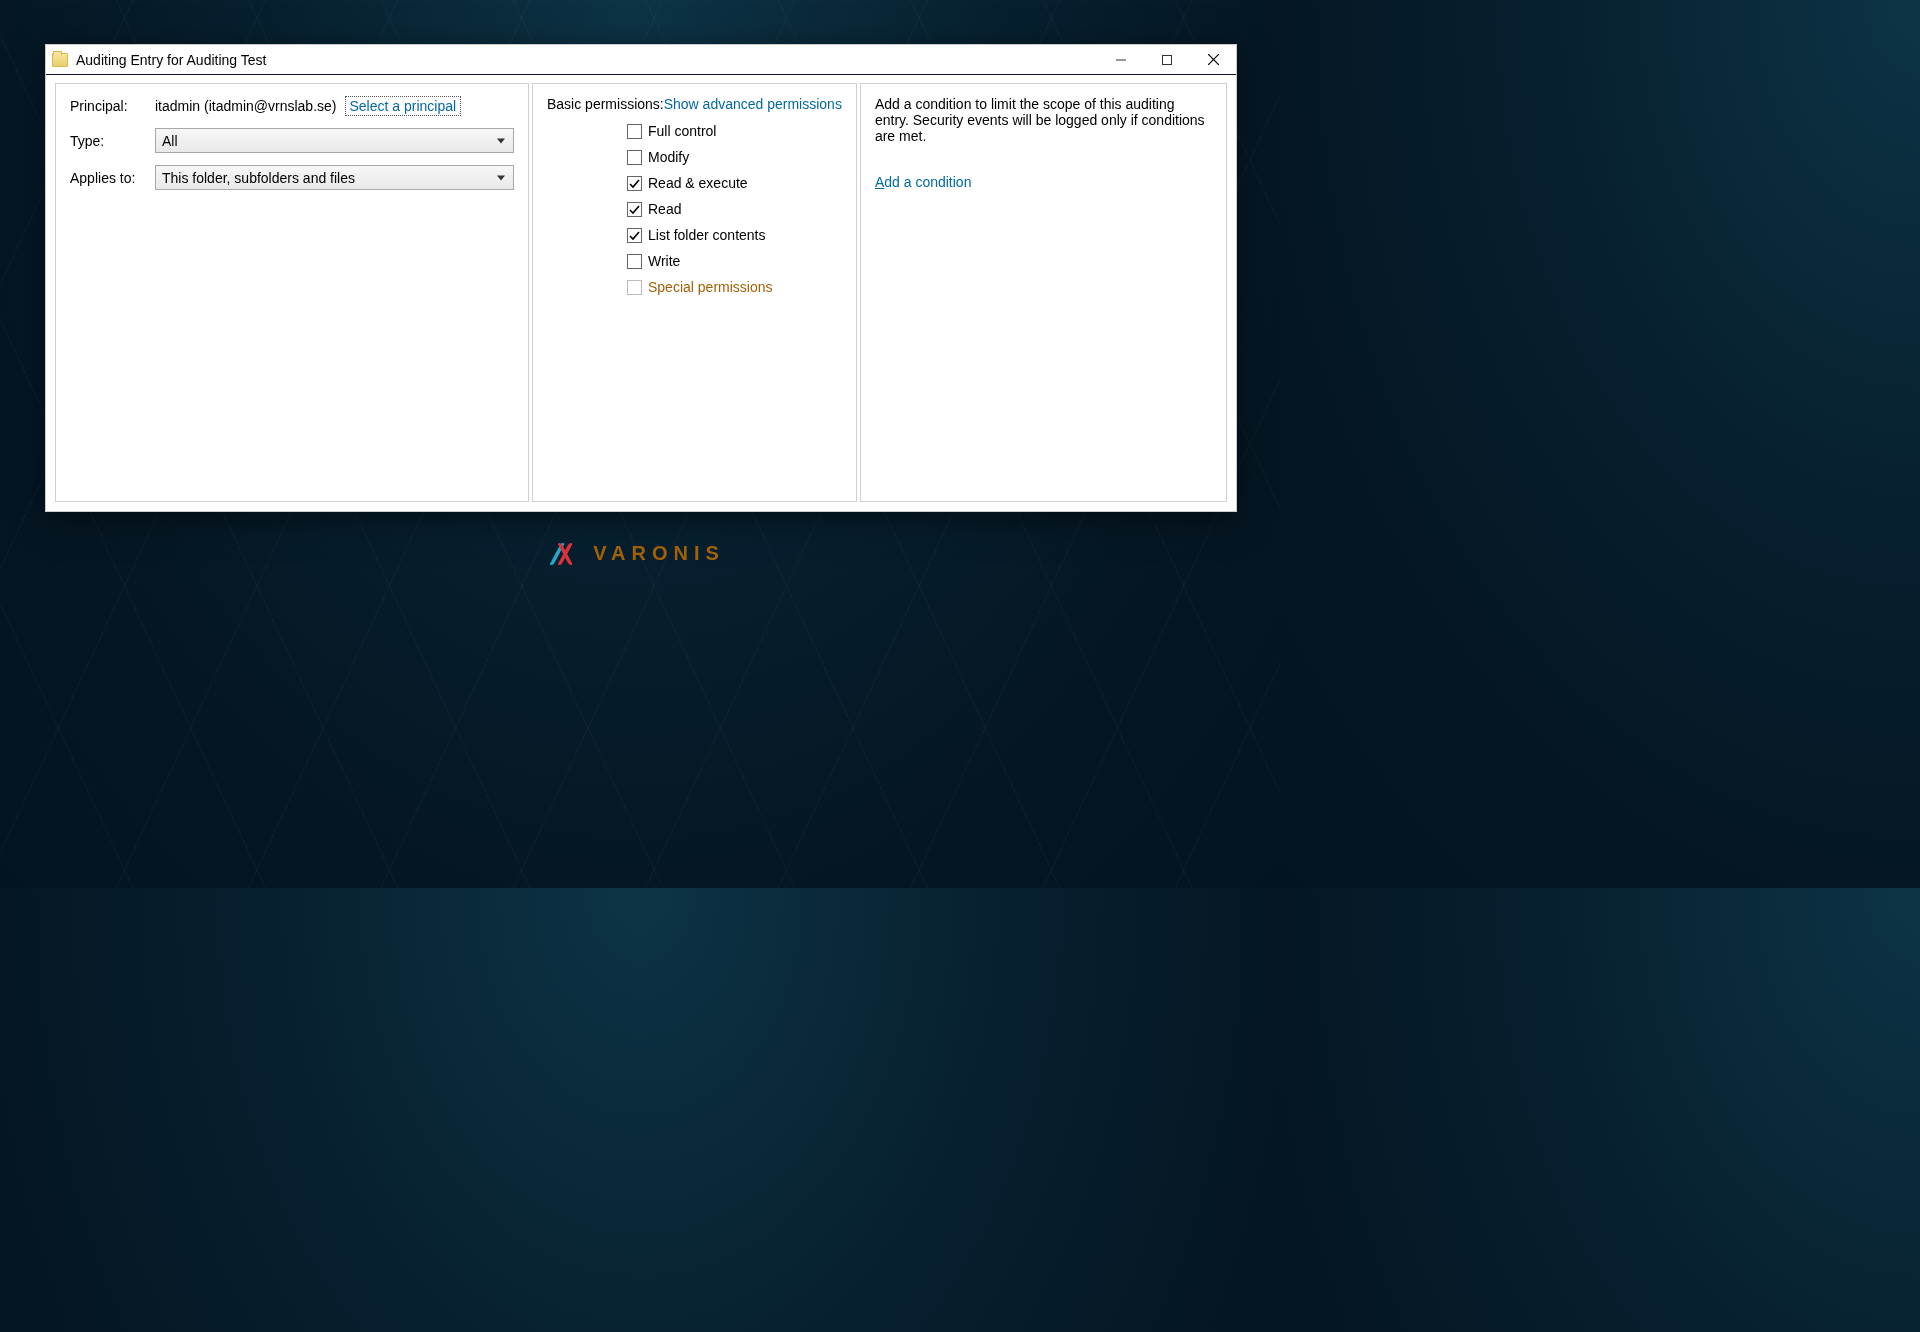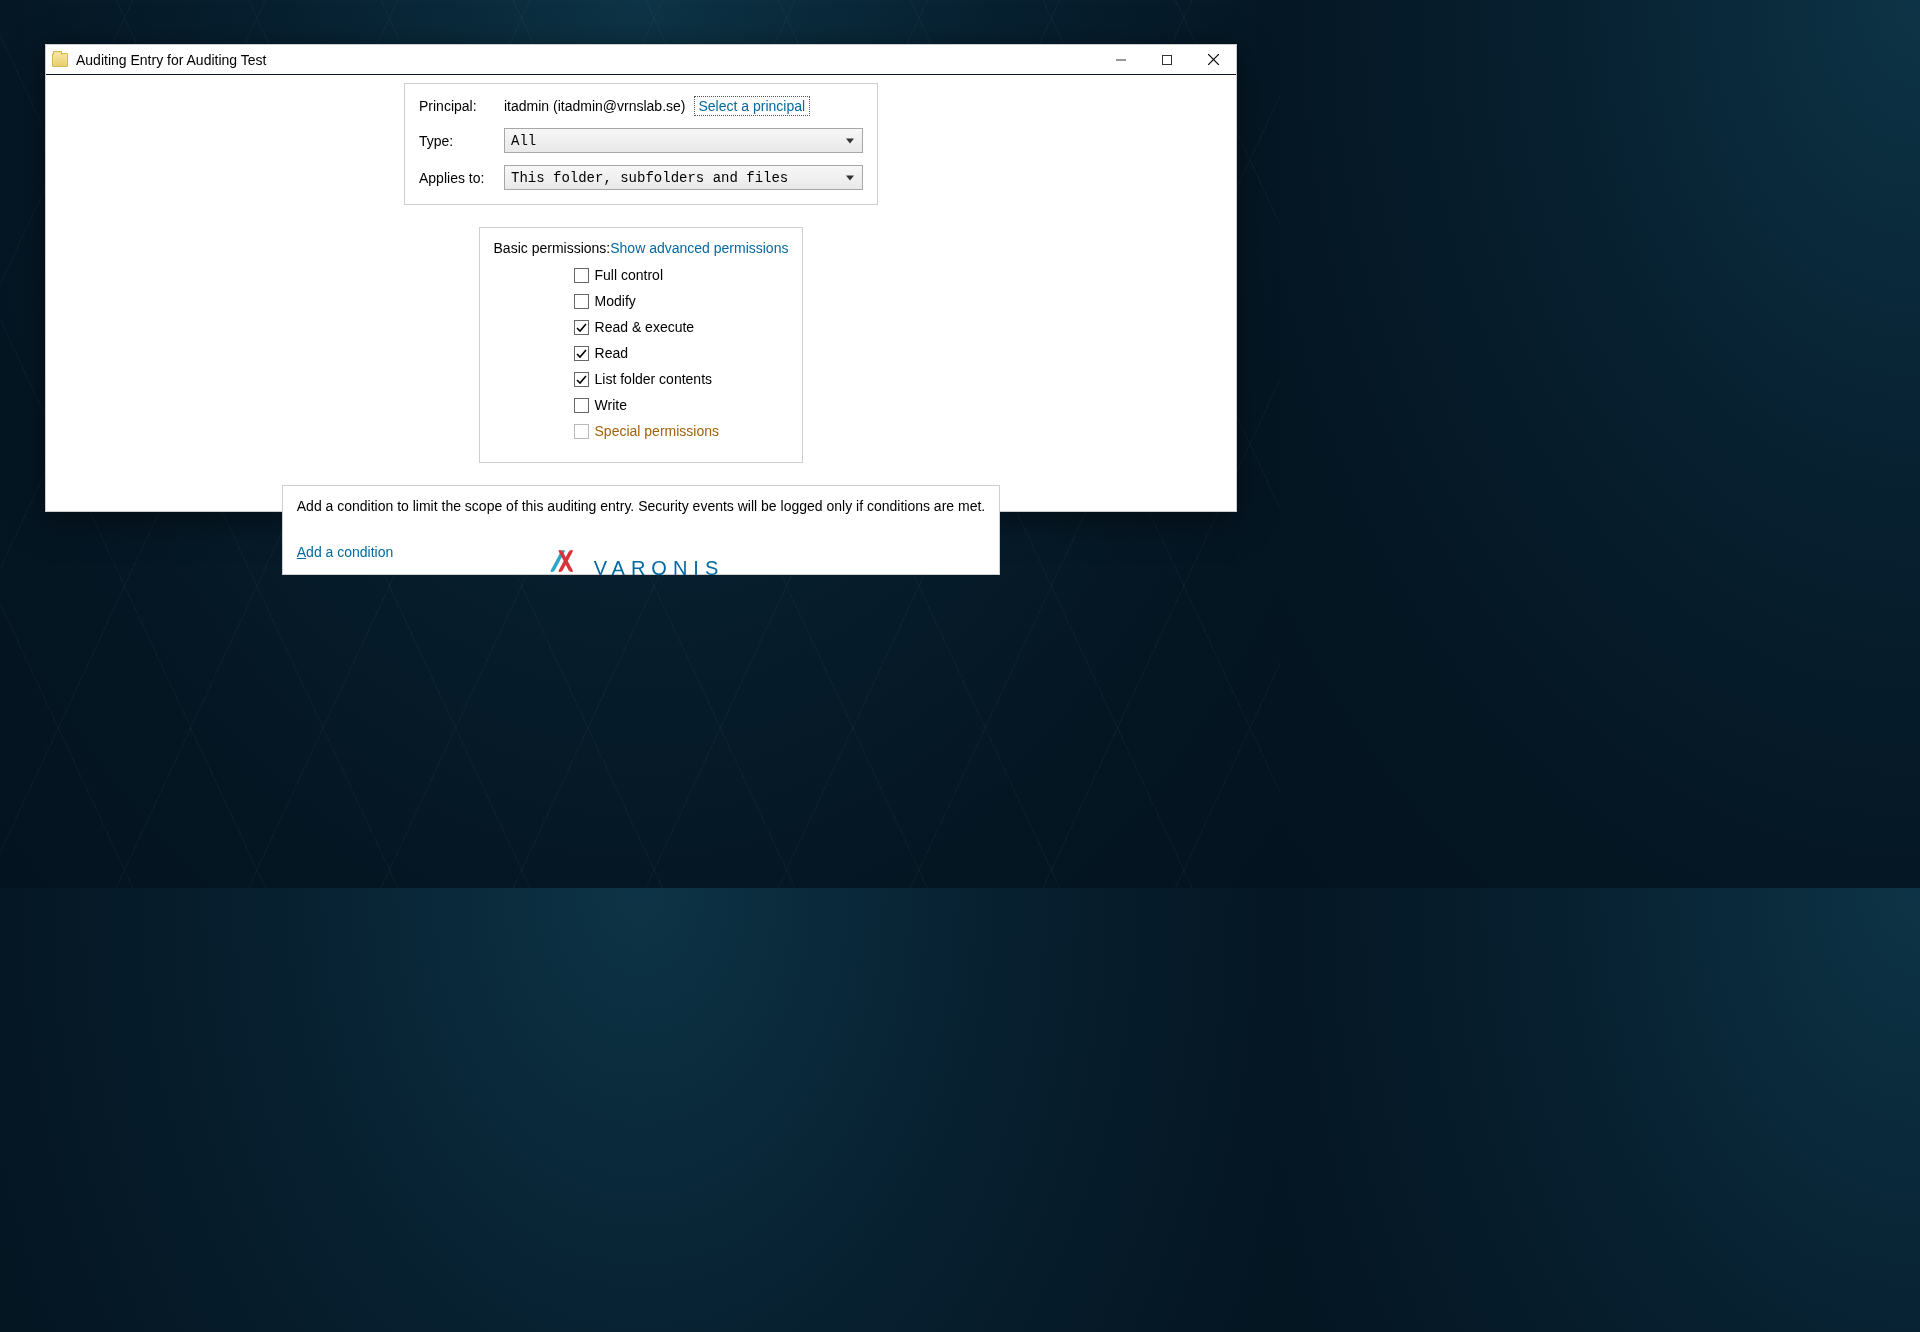--- a/index.html
+++ b/index.html
@@ -55,21 +55,21 @@
     background:#f7e39c;border:1px solid #d6b94f;border-bottom:none;border-radius:1px 1px 0 0;
   }
   .titlebar .title { flex:0 0 auto; font-size:14px; }
   .titlebar .spacer { flex:1; }
   .winbtn {
     width:46px; height:30px;
     display:flex; align-items:center; justify-content:center;
     color:#000;
   }
 
-  .client { padding: 8px 9px 9px 9px; flex:1; display:flex; flex-direction:column; gap:22px;align-items:center; }
+  .client { padding: 8px 9px 9px 9px; flex:1; display:flex; flex-direction:row; gap:3px; }
 
   .panel {
     border:1px solid #cfcfcf;
     background:#fff;
     padding:12px 14px 14px 14px;
   }
 
   .row { display:flex; align-items:center; margin-bottom:12px; }
   .row:last-child{margin-bottom:0;}
   .lbl { width:85px; }
@@ -82,21 +82,20 @@
     border:1px dotted #555;
     padding:1px 4px;
   }
   .select {
     width:359px; height:25px;
     border:1px solid #a7a7a7;
     background:linear-gradient(#f7f7f7,#e9e9e9);
     display:flex; align-items:center;
     padding:0 6px;
     position:relative;
-    font-family:Liberation Mono, monospace;
   }
   .select::after{
     content:"";
     position:absolute; right:8px; top:50%;
     width:0;height:0;
     border-left:4px solid transparent;
     border-right:4px solid transparent;
     border-top:5px solid #333;
     transform:translateY(-50%);
   }
@@ -146,25 +145,24 @@
   .brand-mark{
     width:28px;height:22px;position:relative;
   }
   .brand-mark span{
     position:absolute;top:0;width:4px;height:22px;border-radius:2px;
   }
   .brand-mark span:nth-child(1){left:0;background:#2aa6c9;transform:skewX(-28deg);}
   .brand-mark span:nth-child(2){left:8px;background:#d8333b;transform:skewX(-28deg);}
   .brand-mark span:nth-child(3){left:8px;background:#d8333b;transform:skewX(28deg);}
   .brand-text{
-    font-weight:400;
+    font-weight:700;
     letter-spacing:6px;
     font-size:20px;
-    color:#0369a1;
-    margin-top:15px;
+    color:#a16207;
   }
   .underline-t { text-decoration: underline; text-decoration-color:#000; text-underline-offset:2px;}
 </style>
 </head>
 <body>
 
 <div class="window">
   <div class="titlebar">
     <div class="folder-icon"></div>
     <div class="title">Auditing Entry for Auditing Test</div>

